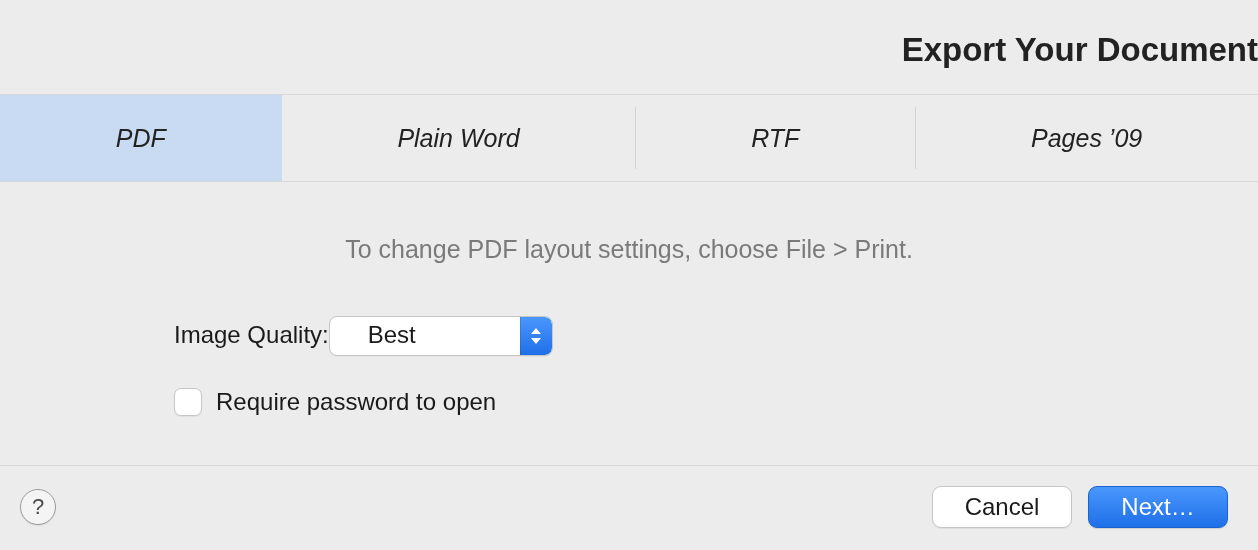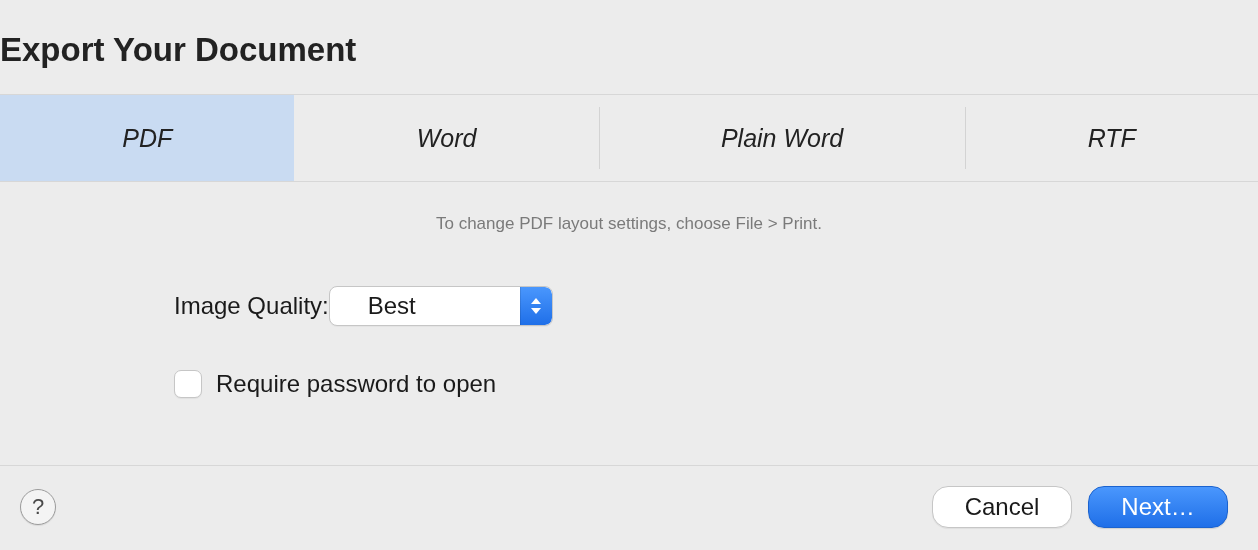--- a/index.html
+++ b/index.html
@@ -14,21 +14,21 @@
     }
 
     .dialog {
       width: 100%;
       height: 100%;
       display: flex;
       flex-direction: column;
     }
 
     .title {
-      text-align: left;
+      text-align: right;
       padding: 30px 0 24px 0;
       font-size: 33px;
       font-weight: 600;
       color: #222;
     }
 
     .tabs {
       display: flex;
       width: 100%;
       border-top: 1px solid #d7d7d7;
@@ -60,22 +60,22 @@
     .tab.active + .tab::before { display: none; }
 
     .content {
       flex: 1 0 auto;
       padding: 0;
     }
 
     .hint {
       text-align: center;
       color: #7a7a7a;
-      font-size: 17px;
-      margin-top: 32px;
+      font-size: 25px;
+      margin-top: 52px;
     }
 
     .form-row {
       display: flex;
       align-items: center;
       margin-top: 52px;
       gap: 0;
       padding-left: 174px;
     }
     .form-label {
@@ -110,21 +110,21 @@
       justify-content: center;
       border-left: 1px solid rgba(0,0,0,0.1);
       border-radius: 0 7px 7px 0;
     }
     .popup-arrows svg { display: block; }
 
     .checkbox-row {
       display: flex;
       align-items: center;
       gap: 14px;
-      margin-top: 44px;
+      margin-top: 32px;
       padding-left: 174px;
       text-align: center;
     }
     .checkbox {
       width: 28px;
       height: 28px;
       border-radius: 7px;
       background: #ffffff;
       border: 1px solid #c6c6c6;
       box-shadow: inset 0 1px 0 rgba(255,255,255,0.6), 0 1px 1px rgba(0,0,0,0.05);
@@ -152,21 +152,21 @@
       color: #4a4a4a;
       font-size: 22px;
       font-weight: 500;
       box-shadow: 0 1px 1px rgba(0,0,0,0.08);
       user-select: none;
     }
     .spacer { flex: 1; }
     .btn {
       height: 42px;
       padding: 0 24px;
-      border-radius: 16px;
+      border-radius: 9px;
       font-size: 24px;
       display: flex;
       align-items: center;
       justify-content: center;
       cursor: default;
       user-select: none;
       min-width: 140px;
     }
     .btn-secondary {
       background: #ffffff;
@@ -183,23 +183,23 @@
   </style>
 </head>
 <body>
 
 <div class="dialog">
 
   <div class="title">Export Your Document</div>
 
   <div class="tabs">
     <div class="tab active"><span>PDF</span></div>
-    <div class="tab"><span>Word</span></div>
     <div class="tab"><span>Plain Word</span></div>
     <div class="tab"><span>RTF</span></div>
+    <div class="tab"><span>Pages ’09</span></div>
   </div>
 
   <div class="content">
     <div class="hint">To change PDF layout settings, choose File &gt; Print.</div>
 
     <div class="form-row">
       <div class="form-label">Image Quality:</div>
       <div class="popup">
         <div class="popup-value">Best</div>
         <div class="popup-arrows">

